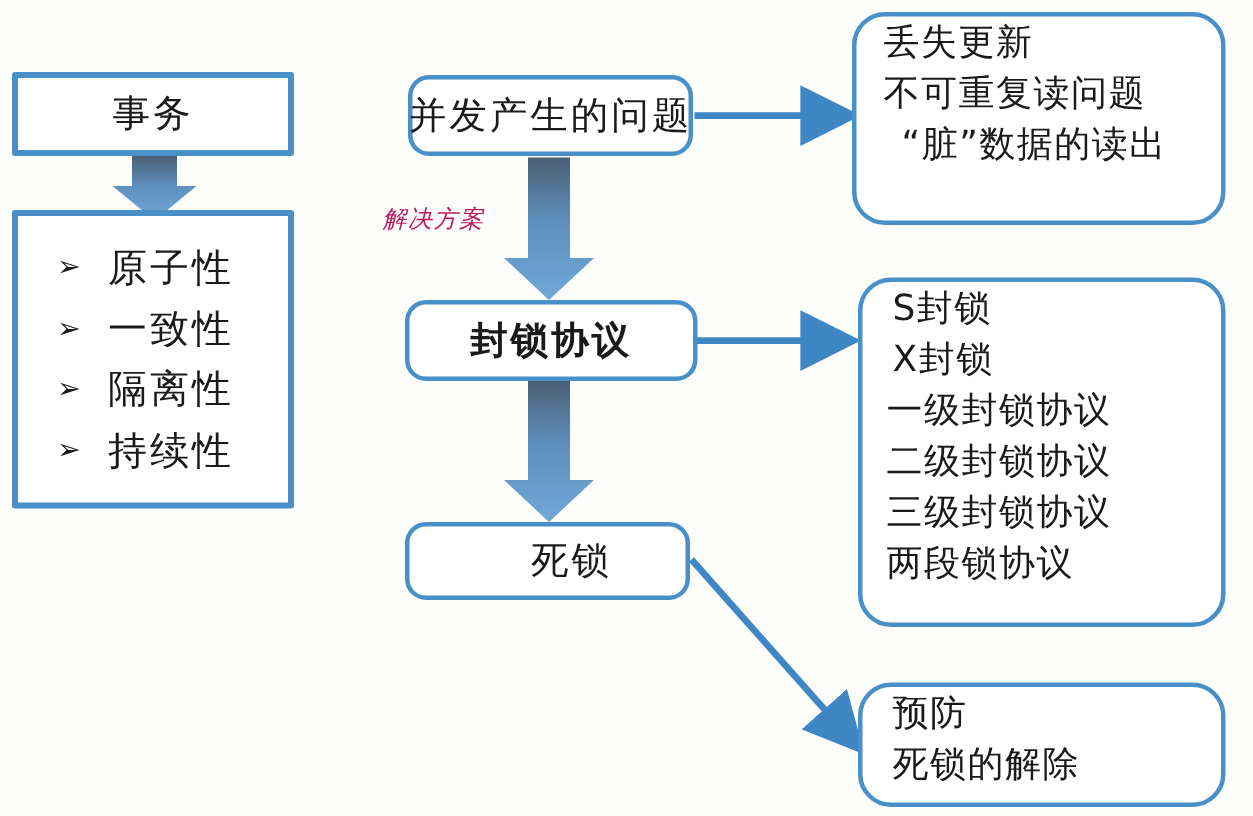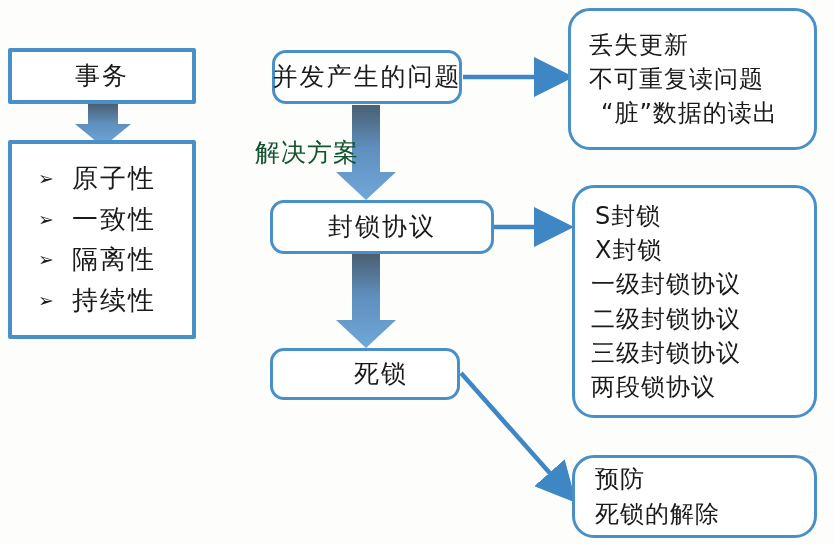--- a/index.html
+++ b/index.html
@@ -72,36 +72,37 @@
   .bullet-text {
     font-size: 26px;
     letter-spacing: 2px;
     color: #1a1a1a;
     white-space: nowrap;
   }
 
   .lines-box {
     flex-direction: column;
     align-items: flex-start;
-    justify-content: center;
+    justify-content: flex-start;
   }
   .line-item {
     font-size: 24px;
     letter-spacing: 1px;
     line-height: 1.42;
     color: #1a1a1a;
     white-space: nowrap;
   }
 
   .edge-label {
     position: absolute;
-    font-size: 25px;
+    font-size: 16px;
     letter-spacing: 1px;
-    color: #14532d;
-    white-space: nowrap;
+    color: #be185d;
+    white-space: nowrap;
+    font-style: italic;
   }
 
   svg.overlay {
     position: absolute;
     left: 0;
     top: 0;
     width: 835px;
     height: 544px;
     pointer-events: none;
   }
@@ -168,21 +169,21 @@
       <span class="bullet-text">持续性</span>
     </div>
   </div>
 
   <div class="node rn" style="left:272px; top:50px; width:190px; height:54px;">
     <span class="node-label">并发产生的问题</span>
   </div>
 
   <div class="edge-label" style="left:255px; top:136px;">解决方案</div>
 
-  <div class="node rn" style="left:270px; top:200px; width:224px; height:54px;">
+  <div class="node rn" style="left:270px; top:200px; width:195px; height:54px;font-weight:bold;">
     <span class="node-label">封锁协议</span>
   </div>
 
   <div class="node rn" style="left:270px; top:348px; width:190px; height:52px;padding-left:32px;">
     <span class="node-label">死锁</span>
   </div>
 
   <div class="node rn-lg lines-box" style="left:568px; top:8px; width:249px; height:142px; padding-left:18px;">
     <div class="line-item">丢失更新</div>
     <div class="line-item">不可重复读问题</div>

